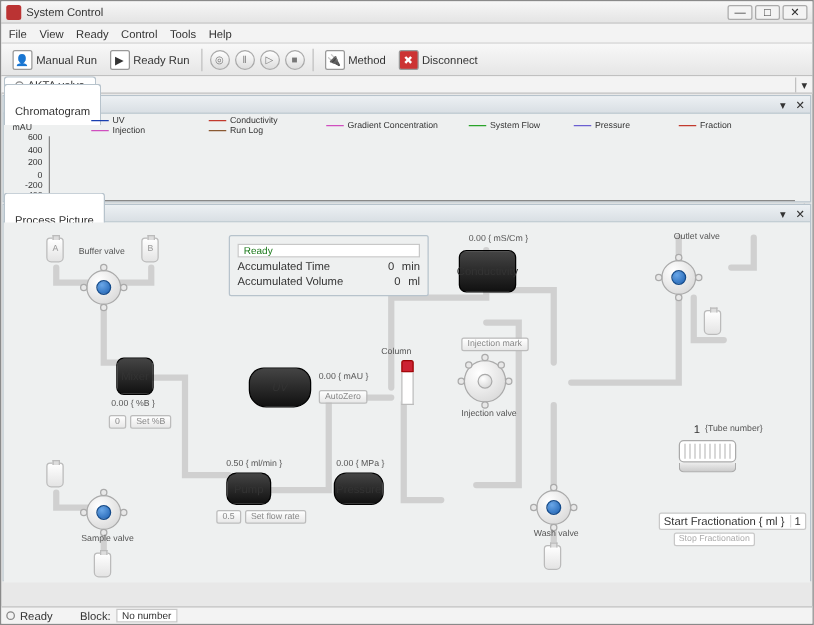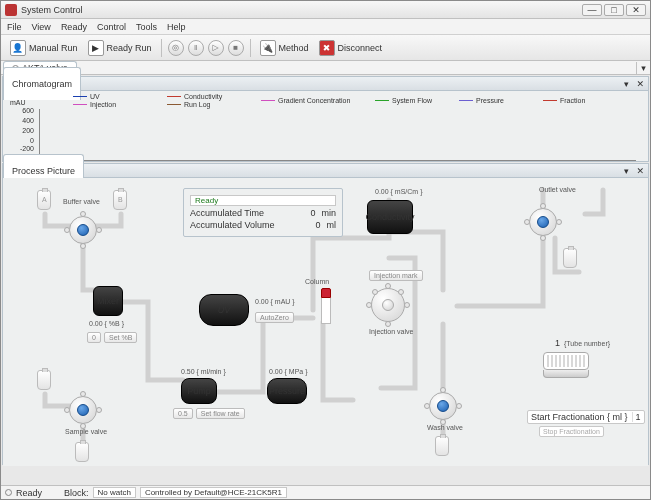--- a/index.html
+++ b/index.html
@@ -19,21 +19,21 @@
   .tsep{width:1px;height:18px;background:#c0c0c0;margin:0 4px}
   .roundbtn{width:16px;height:16px;border-radius:50%;border:1px solid #aaa;background:linear-gradient(#fff,#ddd);display:flex;align-items:center;justify-content:center;margin:0 2px;cursor:pointer;font-size:8px;color:#777}
   
   .aktabar{height:14px;background:#f3f3f3;display:flex;align-items:center;border-bottom:1px solid #c0c0c0}
   .aktatab{height:14px;padding:0 8px;border:1px solid #b7c3cc;border-bottom:none;background:#fff;border-radius:3px 3px 0 0;display:flex;align-items:center;gap:3px;margin-left:2px}
   .aktatab .dot{width:7px;height:7px;border:1px solid #888;border-radius:50%}
   .dropbtn{margin-left:auto;width:14px;height:12px;border-left:1px solid #c0c0c0;display:flex;align-items:center;justify-content:center;cursor:pointer}
   
   .panel{border:1px solid #b7c3cc;margin:1px;background:#eef0f0;position:relative}
   .panelhdr{height:14px;background:linear-gradient(#ecf0f3,#d9dfe4);border-bottom:1px solid #b7c3cc;display:flex;align-items:center}
-  .paneltab{height:30px;padding:16px 8px;background:#fff;border:1px solid #b7c3cc;border-bottom:none;border-radius:3px 3px 0 0;display:flex;align-items:center;margin-left:0}
+  .paneltab{height:30px;padding:16px 8px;background:#fff;border:1px solid #b7c3cc;border-bottom:none;border-radius:3px 3px 0 0;display:flex;margin-left:0}
   .panelhdr .pin{margin-left:auto;padding:0 4px;cursor:pointer}
   .panelhdr .x{padding:0 4px;cursor:pointer}
   
   .chromo{height:86px}
   .legend{height:18px;display:flex;align-items:center;padding-left:70px;gap:4px}
   .lg{display:flex;align-items:center;gap:3px;width:80px}
   .lgcol{display:flex;flex-direction:column;gap:1px;width:90px}
   .lgrow{display:flex;align-items:center;gap:3px}
   .swatch{width:14px;height:1px}
   .lg span,.lgrow span{font-size:7px}
@@ -394,15 +394,14 @@
       <span style="border-left:1px solid #ddd;padding-left:3px">1</span>
     </div>
     <div class="fracbox" style="left:536px;top:248px">Stop Fractionation</div>
   </div>
 </div>
 
 <div class="statusbar">
   <div class="dot"></div>
   <span>Ready</span>
   <span style="margin-left:18px">Block:</span>
-  <div class="cell">No watch</div>
-  <div class="cell">Controlled by Default@HCE-21CK5R1</div>
+  <div class="cell">No number</div>
 </div>
 
 </body></html>

